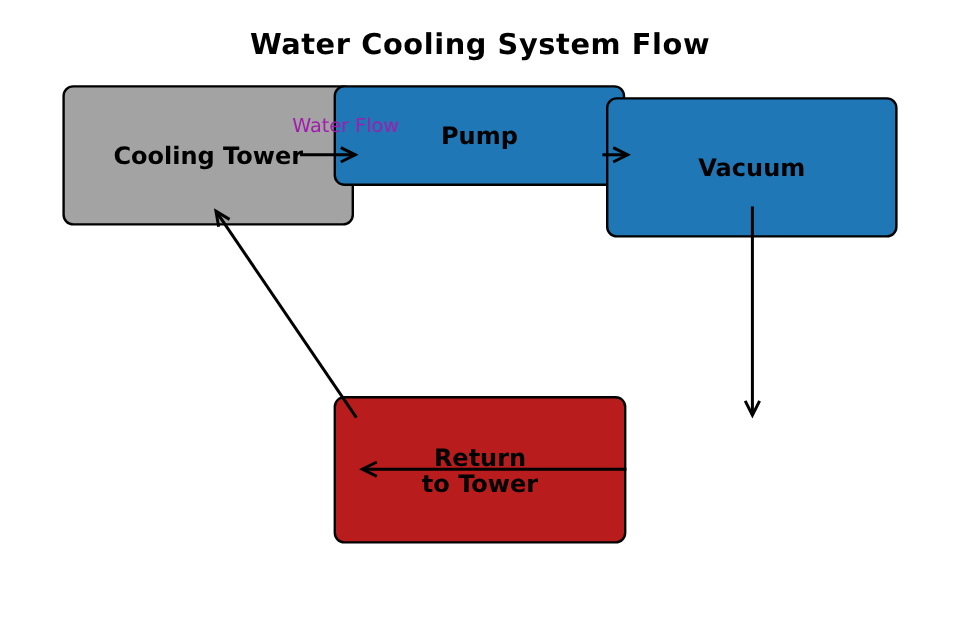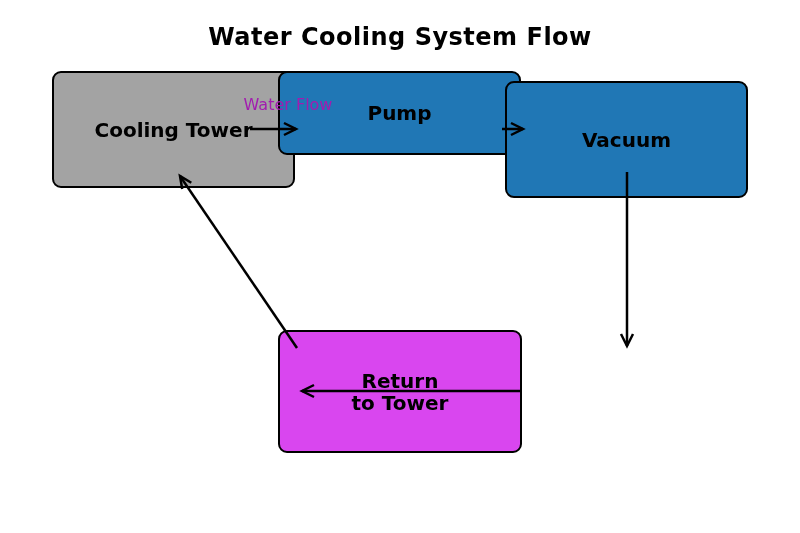--- a/index.html
+++ b/index.html
@@ -83,21 +83,21 @@
   </div>
 
   <div class="node node-pump" style="background: rgb(32, 119, 181); border-color: rgb(0, 0, 0);">
     <span class="node-label-line">Pump</span>
   </div>
 
   <div class="node node-vacuum" style="background: rgb(32, 119, 181); border-color: rgb(0, 0, 0);">
     <span class="node-label-line">Vacuum</span>
   </div>
 
-  <div class="node node-return" style="background: #d946ef; border-color: rgb(0, 0, 0);">
+  <div class="node node-return" style="background: #b91c1c; border-color: rgb(0, 0, 0);">
     <span class="node-label-line">Return</span>
     <span class="node-label-line">to Tower</span>
   </div>
 
   <div class="flow-label">Water Flow</div>
 
   <svg class="arrow-overlay" viewBox="0 0 800 533">
 
     <g>
       <line x1="250" y1="129" x2="296" y2="129" stroke="#000000"></line>

